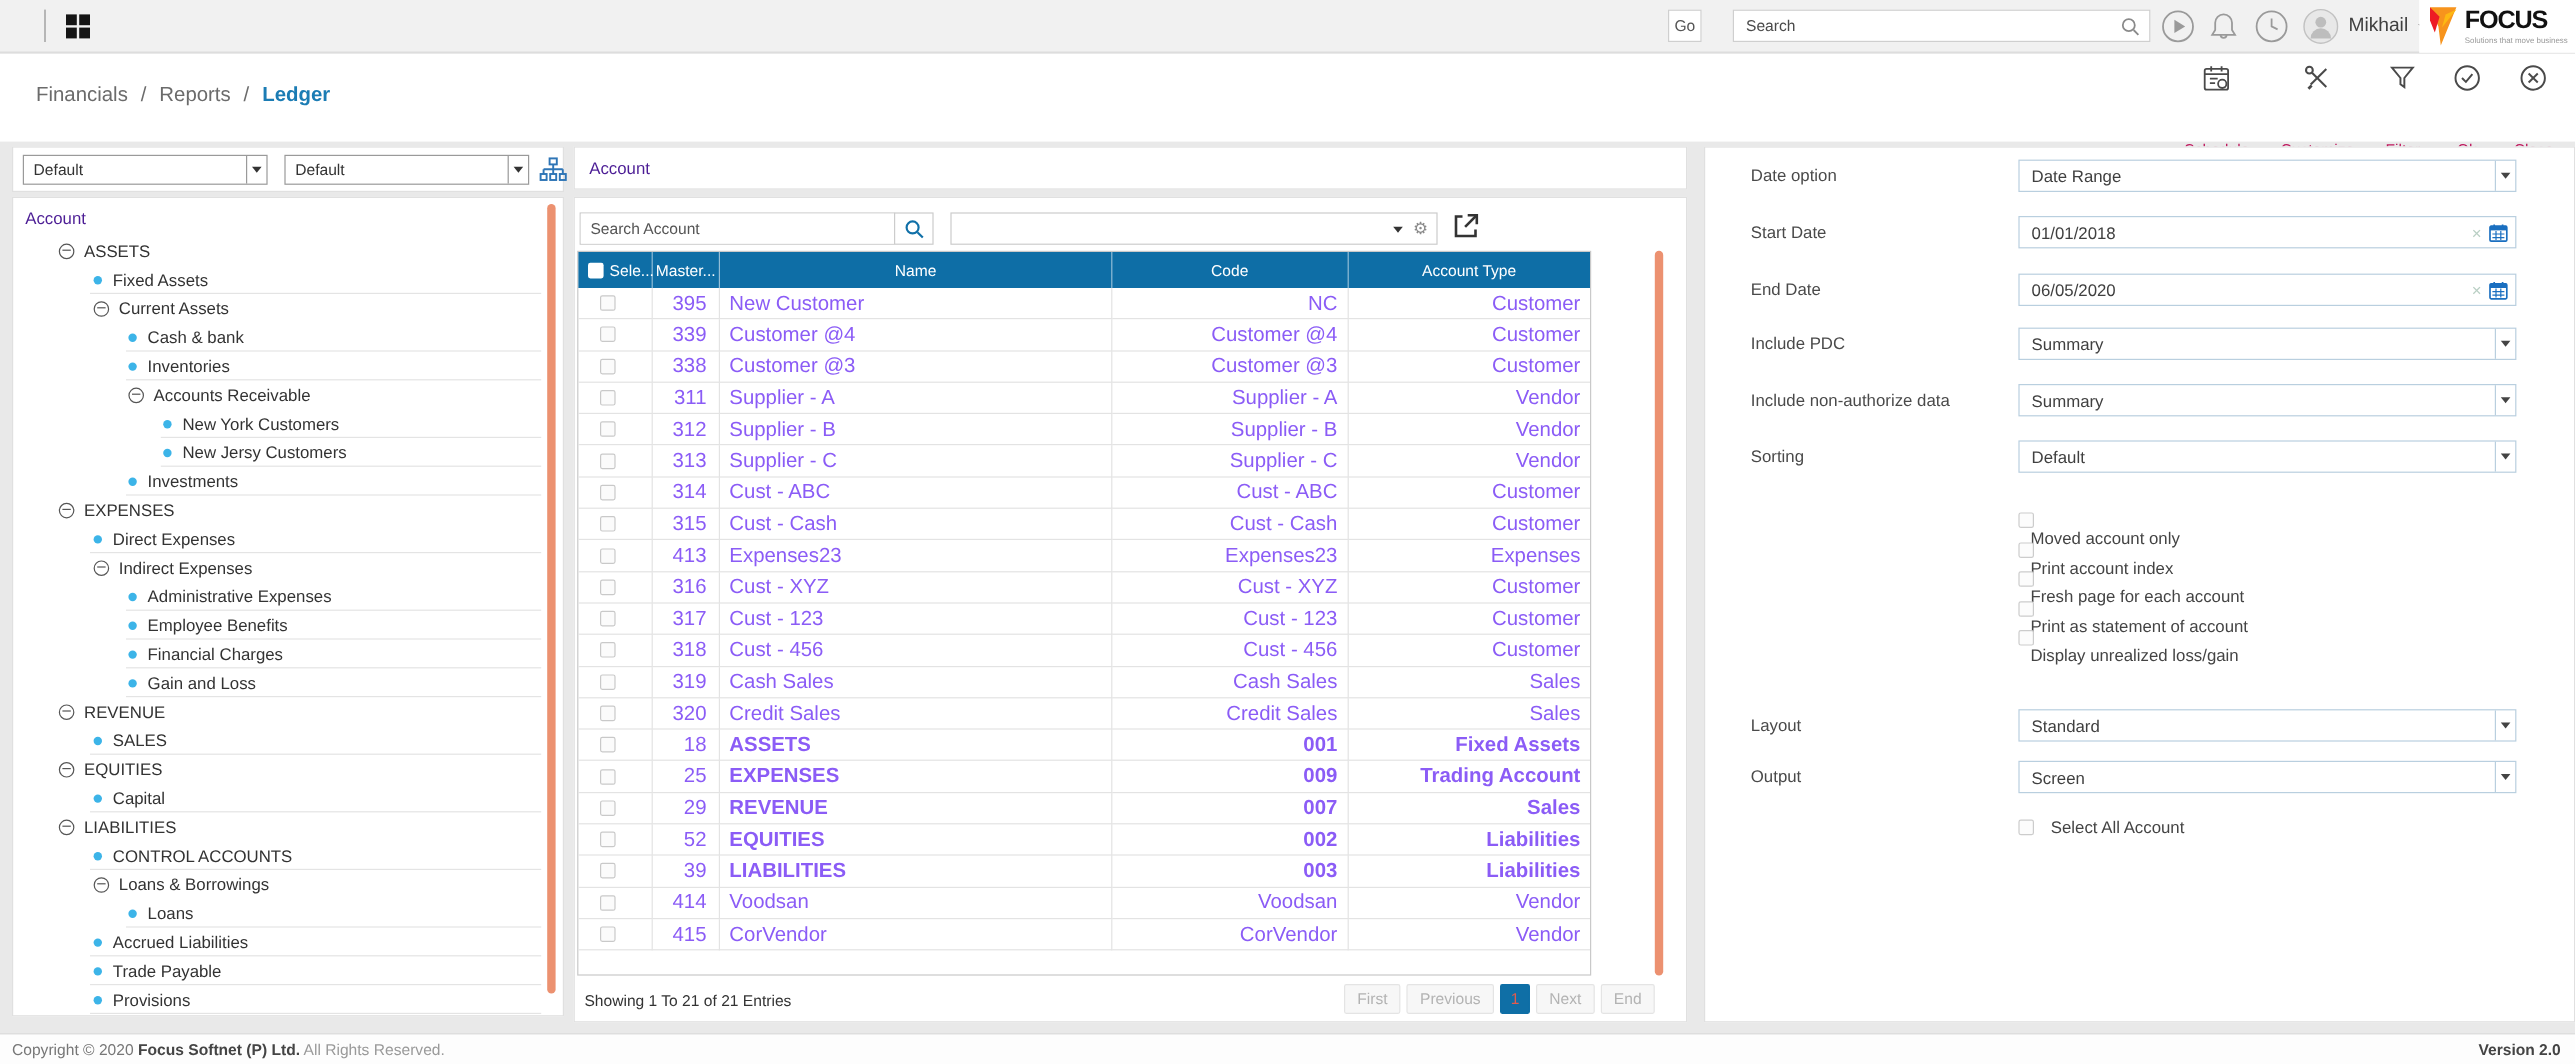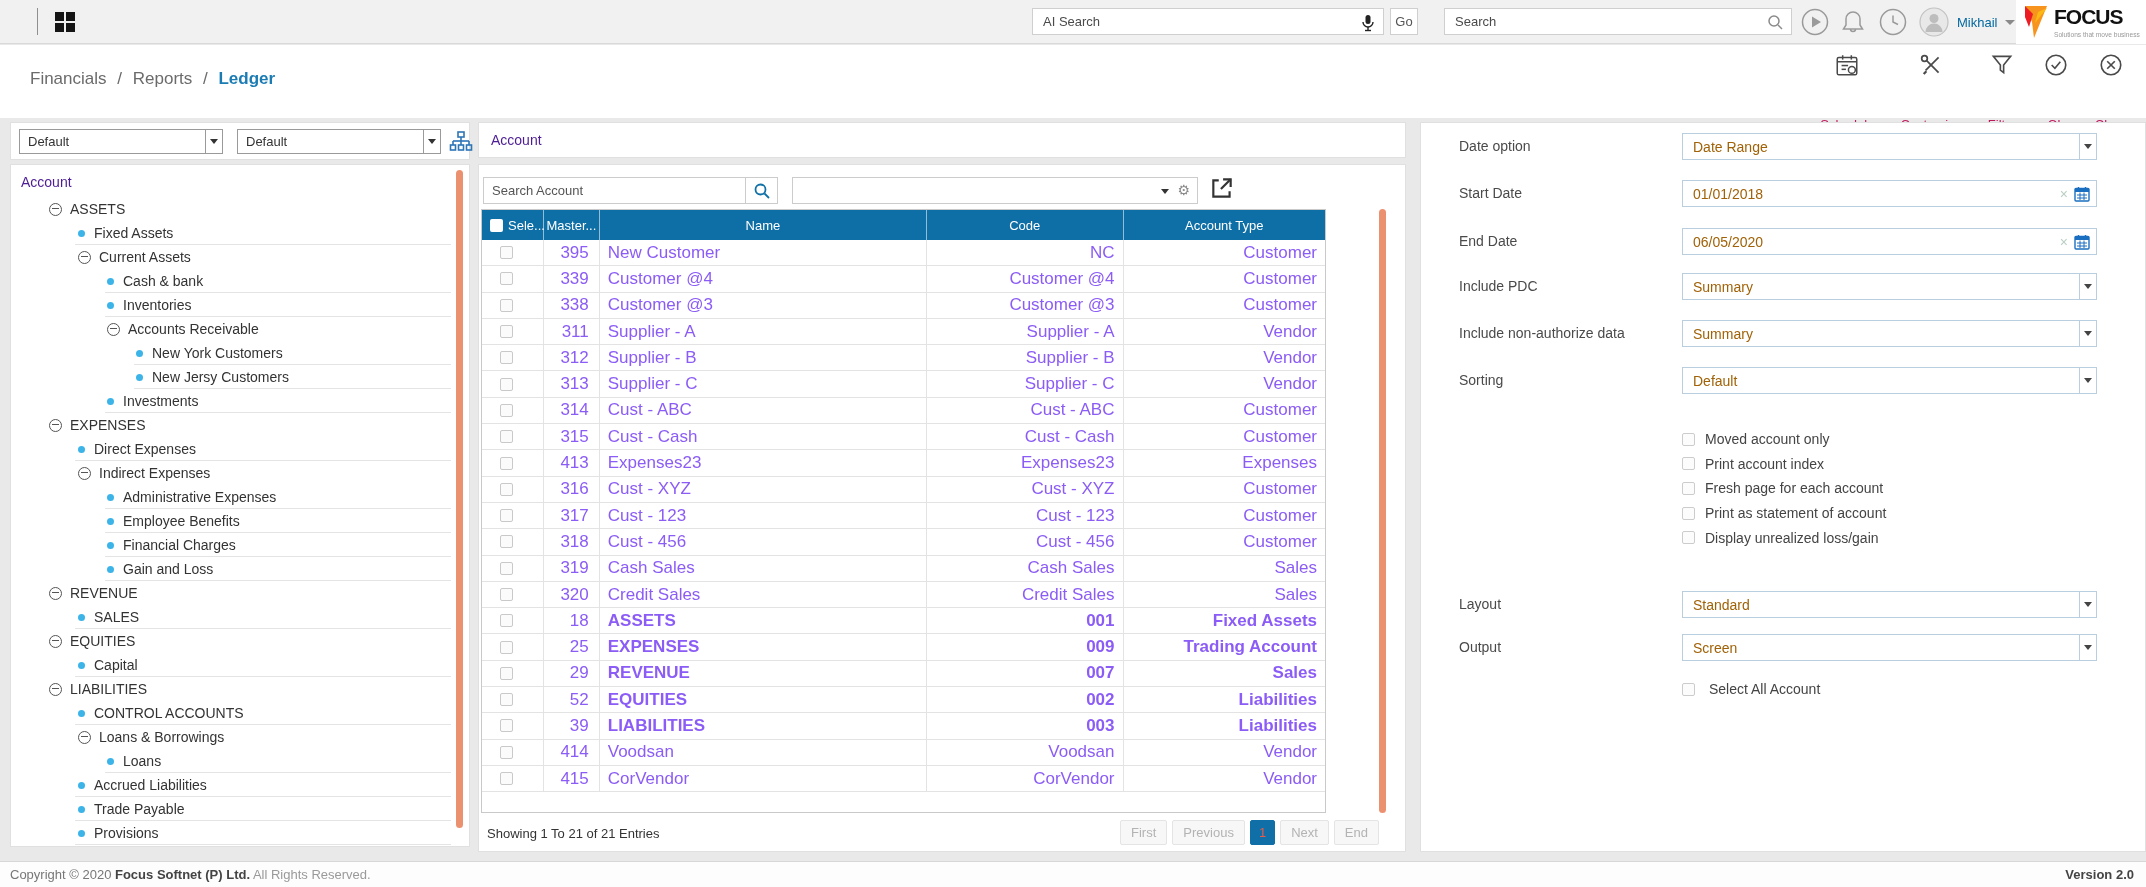--- a/index.html
+++ b/index.html
@@ -13,21 +13,21 @@
   .grid-icon i { background:#151515; }
   .tb-input { position:absolute; top:8px; height:27px; background:#fff; border:1px solid #cfcfcf; }
   .ai-wrap { left:1032px; width:352px; }
   .search-wrap { left:1444px; width:348px; }
   .tb-input input { width:100%; height:100%; border:none; outline:none; background:transparent; font:13px "Liberation Sans",sans-serif; color:#333; padding:0 30px 0 10px; }
   .tb-input input::placeholder { color:#4a4a4a; opacity:1; }
   .tb-input svg { position:absolute; right:7px; top:5px; }
   .go-btn { position:absolute; left:1390px; top:8px; width:28px; height:27px; background:#fff; border:1px solid #cfcfcf; font:13px "Liberation Sans",sans-serif; color:#555; cursor:pointer; }
   .tb-circle { position:absolute; top:8px; width:28px; height:28px; cursor:pointer; }
   .user-wrap { position:absolute; left:1919px; top:0; height:44px; display:flex; align-items:center; gap:8px; cursor:pointer; }
-  .user-name { font-size:13px; color:#0369a1; }
+  .user-name { font-size:16px; color:#404040; }
   .user-caret { width:0; height:0; border-left:5px solid transparent; border-right:5px solid transparent; border-top:5px solid #8a8a8a; }
   .logo { position:absolute; left:2016px; top:0; width:130px; height:44px; background:#fff; }
   .logo-flame { position:absolute; left:7px; top:5px; }
   .logo-text { position:absolute; left:38px; top:5px; font-size:21px; font-weight:700; letter-spacing:-1px; color:#111; }
   .logo-tag { position:absolute; left:38px; top:31px; font-size:6.6px; color:#999; white-space:nowrap; }
 
   
   .header-row { position:absolute; left:0; top:45px; width:2146px; height:73px; background:#fff; }
   .breadcrumb { position:absolute; left:30px; top:24px; font-size:17px; color:#6b6b6b; }
   .breadcrumb .sep { margin:0 6px; color:#6b6b6b; }
@@ -98,27 +98,27 @@
   .pager-summary { position:absolute; left:8px; top:9px; font-size:13px; color:#333; }
   .pager-btns { position:absolute; right:26px; top:3px; display:flex; gap:5px; }
   .pag-btn { height:25px; min-width:25px; padding:0 10px; background:#f7f7f7; border:1px solid #e4e4e4; color:#b3b3b3; font:13px "Liberation Sans",sans-serif; border-radius:2px; display:flex; align-items:center; justify-content:center; cursor:pointer; }
   .pag-btn.active { background:#0f6fa6; border-color:#0f6fa6; color:#e25b4d; padding:0 8px; }
 
   
   .opt-row { position:absolute; left:0; width:100%; height:27px; }
   .opt-label { position:absolute; left:38px; top:0; line-height:27px; font-size:14px; color:#4a4a4a; }
   .sel, .date-box { position:absolute; left:261px; top:0; width:415px; height:27px; border:1px solid #b9cfdf; background:#fff; }
   .sel { cursor:pointer; }
-  .sel-text, .date-text { position:absolute; left:10px; top:5px; font-size:14px; color:#a16207; }
+  .sel-text, .date-text { position:absolute; left:10px; top:5px; font-size:14px; color:#404040; }
   .sel-btn { position:absolute; right:0; top:0; width:17px; height:100%; border-left:1px solid #b9cfdf; display:flex; align-items:center; justify-content:center; }
   .sel-btn .caret { border-top-color:#444; }
   .date-clear { position:absolute; right:28px; top:5px; font-size:14px; color:#b9cfc4; cursor:pointer; }
   .date-cal { position:absolute; right:6px; top:5px; cursor:pointer; }
   .opt-checks { position:absolute; left:261px; top:304px; }
-  .chk-row { display:flex; align-items:center; height:24.6px; cursor:pointer; }
+  .chk-row { display:flex; height:24.6px; cursor:pointer;flex-direction:column; }
   .chk { width:13px; height:13px; border:1px solid #ccc; background:#fcfcfc; border-radius:2px; flex:0 0 13px; }
   .chk-label { margin-left:10px; font-size:14px; color:#444; }
   .select-all-row { position:absolute; left:261px; top:558px; display:flex; align-items:center; cursor:pointer; }
   .select-all-row .chk-label { margin-left:14px; }
 
   
   .footer { position:absolute; left:0; top:861px; width:2146px; height:26px; background:#fdfdfd; border-top:1px solid #d8d8d8; }
   .copyright { position:absolute; left:10px; top:5px; font-size:13px; color:#777; }
   .copyright .company { font-weight:700; color:#444; }
   .copyright .suffix { color:#9a9a9a; }
@@ -129,29 +129,20 @@
 
 <div class="topbar">
   <div class="tb-sep"></div>
   <div class="grid-icon">
       <i></i>
       <i></i>
       <i></i>
       <i></i>
     </div>
 
-  <div class="tb-input ai-wrap">
-    <input placeholder="AI Search" style="">
-    <svg width="16" height="18" viewBox="0 0 16 18">
-      <rect x="5.5" y="1" width="5" height="9" rx="2.5" fill="#222"></rect>
-      <path d="M3 8a5 5 0 0 0 10 0" fill="none" stroke="#222" stroke-width="1.4"></path>
-      <line x1="8" y1="13" x2="8" y2="16" stroke="#222" stroke-width="1.4"></line>
-      <line x1="5" y1="16.5" x2="11" y2="16.5" stroke="#222" stroke-width="1.4"></line>
-    </svg>
-  </div>
   <button class="go-btn">Go</button>
 
   <div class="tb-input search-wrap">
     <input placeholder="Search" style="">
     <svg width="17" height="17" viewBox="0 0 17 17">
       <circle cx="7" cy="7" r="5" fill="none" stroke="#8a8a8a" stroke-width="1.5"></circle>
       <line x1="11" y1="11" x2="15" y2="15" stroke="#8a8a8a" stroke-width="1.5"></line>
     </svg>
   </div>
 

